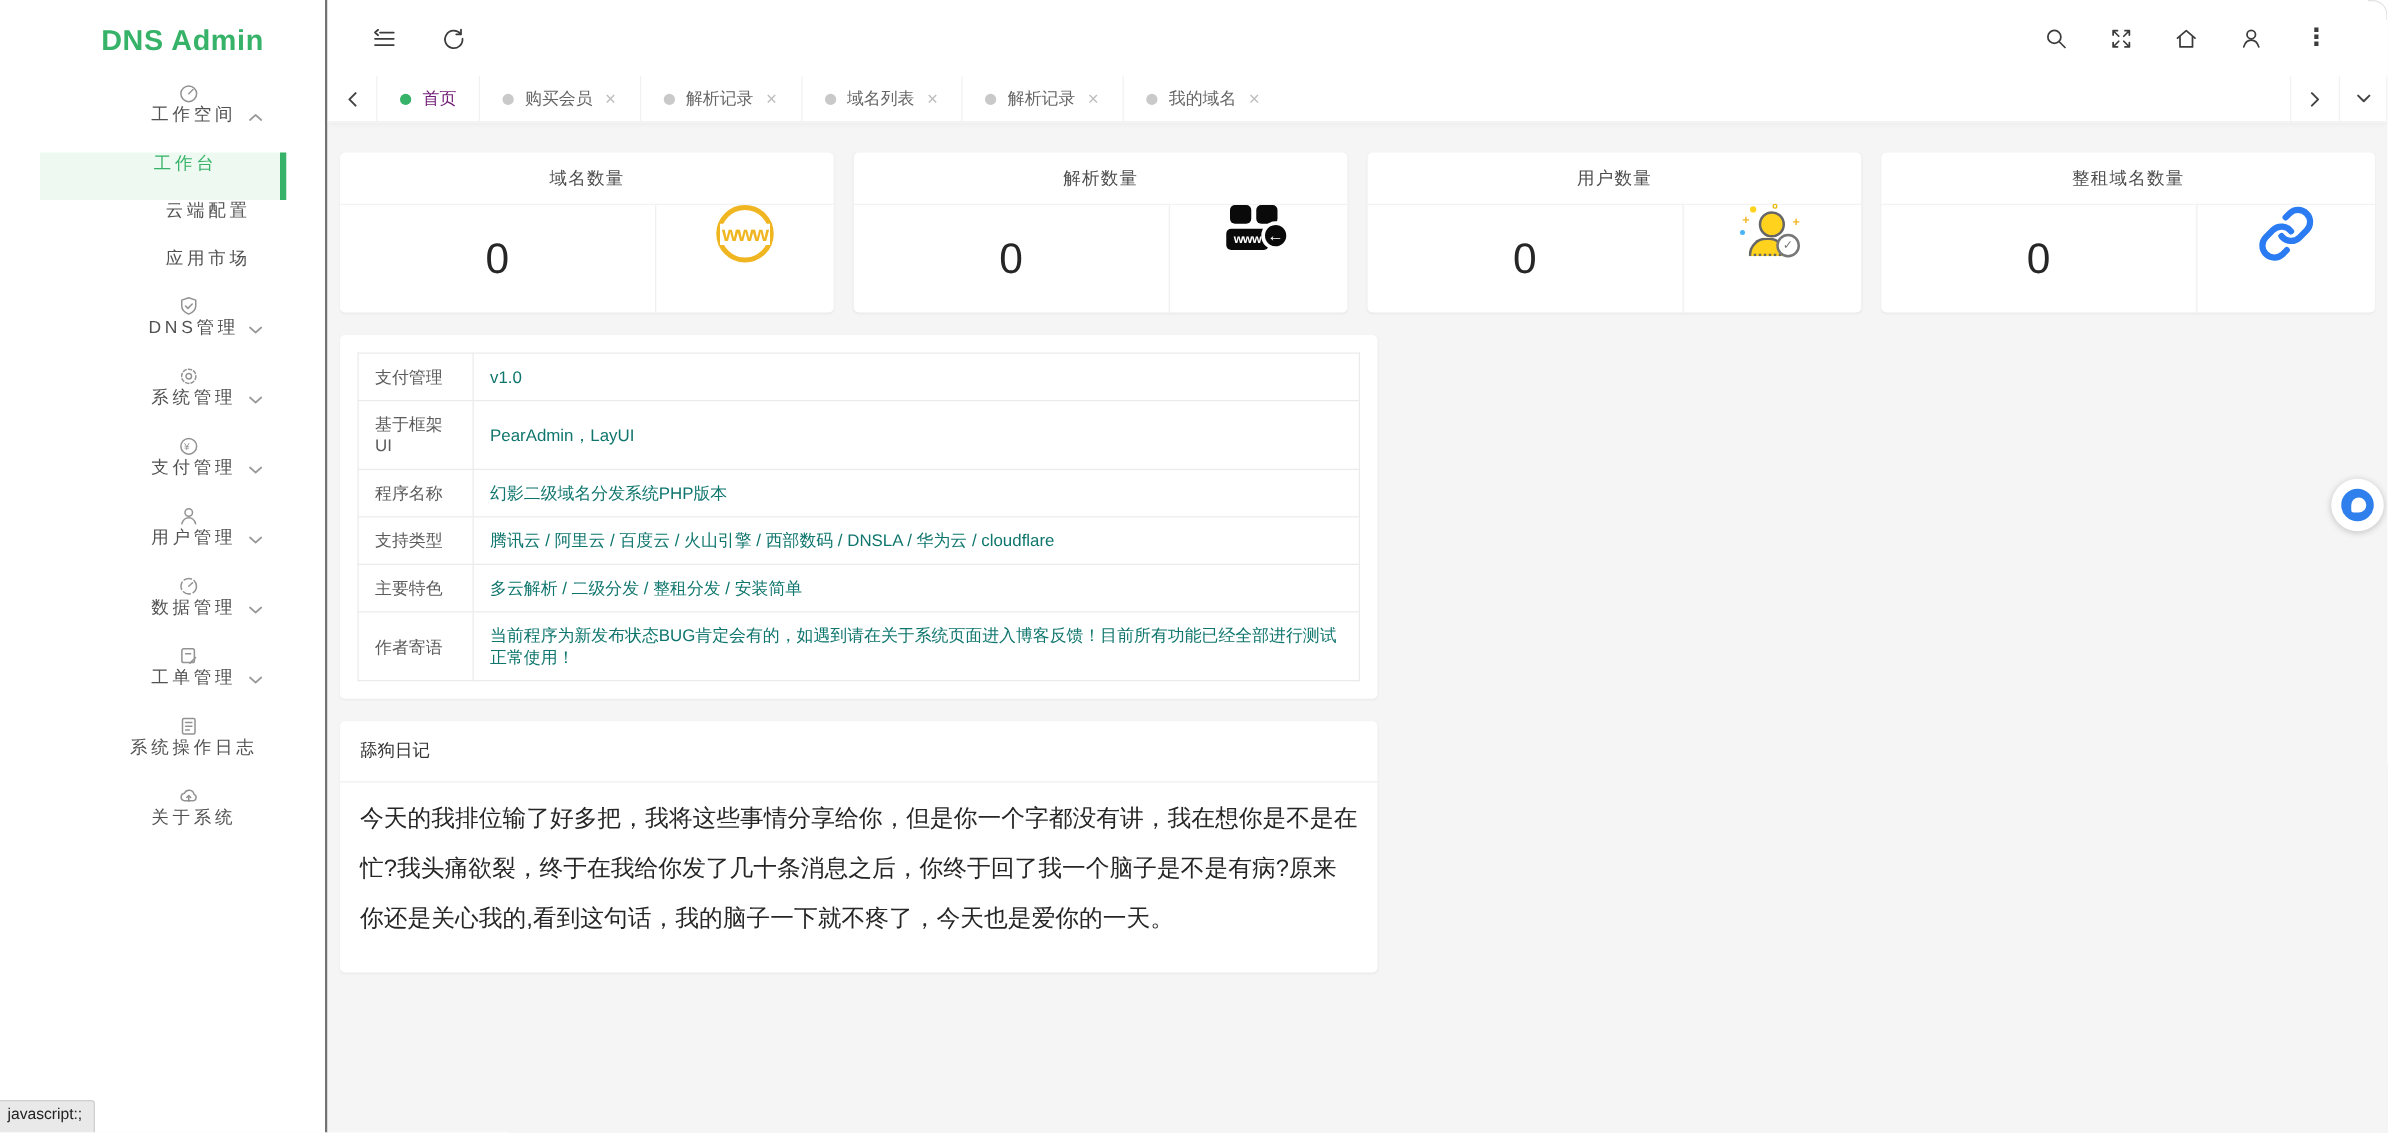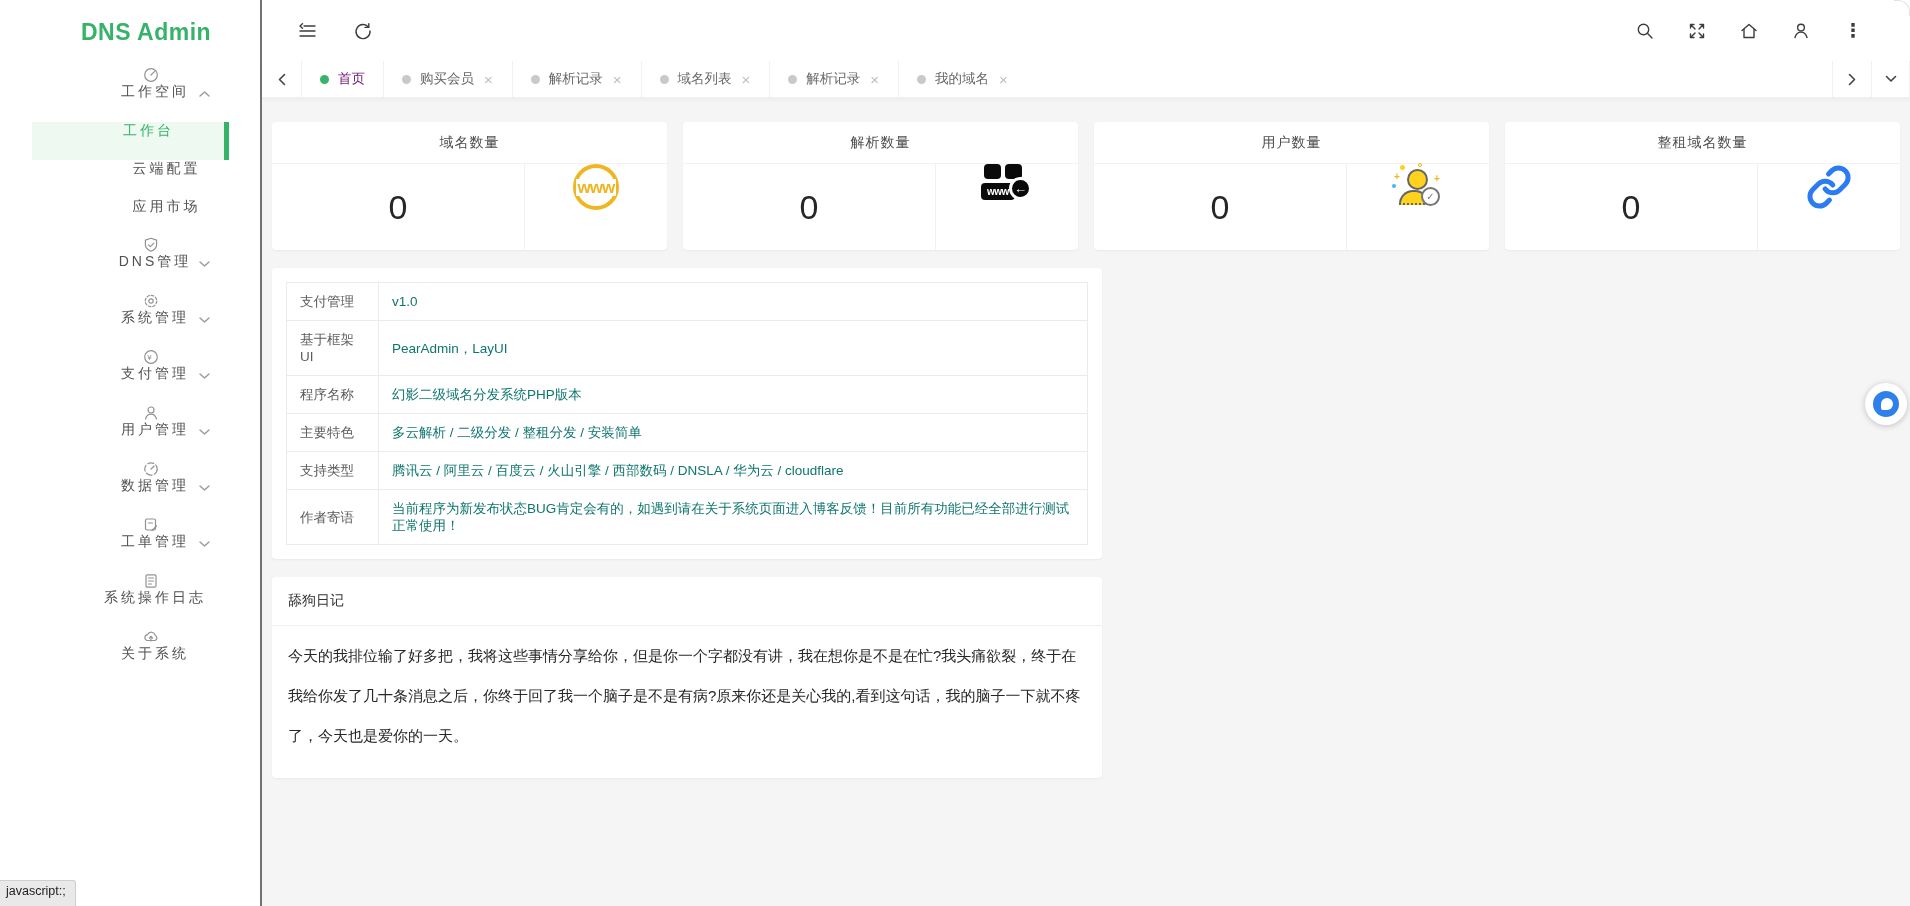--- a/index.html
+++ b/index.html
@@ -103,21 +103,21 @@
   .panel { width:830px; background:#fff; border-radius:4px; box-shadow:0 1px 2px rgba(0,0,0,0.05);
            padding:14px; margin-bottom:18px; }
   .info-table { width:100%; border-collapse:collapse; }
   .info-table td { border:1px solid #ebebeb; font-size:13.5px; padding:10px 13px; line-height:17px; }
   .info-table td.lbl { width:92px; color:#5c5c5c; }
   .info-table td.val { color:#0f766e; }
 
   
   .diary { width:830px; background:#fff; border-radius:4px; box-shadow:0 1px 2px rgba(0,0,0,0.05); padding:0; }
   .diary-head { padding:15px 16px; font-size:14px; color:#333; border-bottom:1px solid #efefef; }
-  .diary-body { padding:10px 16px 22px; font-size:15px; color:#262626; line-height:40px; }
+  .diary-body { padding:10px 16px 22px; font-size:19px; color:#262626; line-height:40px; }
 
   
   .float-btn { position:absolute; right:3px; top:383px; width:42px; height:42px; background:#fff;
                border-radius:50%; box-shadow:0 1px 6px rgba(0,0,0,0.22);
                display:flex; align-items:center; justify-content:center; cursor:pointer; z-index:9; }
   .float-btn .disc { width:26px; height:26px; background:#2f80ed; border-radius:50%; position:relative; }
   .float-btn .disc::after { content:""; position:absolute; left:8px; top:7px; width:12px; height:12px;
                             background:#fff; border-radius:50% 50% 50% 2px; }
 
   
@@ -451,26 +451,26 @@
             </tr>
             <tr>
               <td class="lbl">基于框架UI</td>
               <td class="val">PearAdmin，LayUI</td>
             </tr>
             <tr>
               <td class="lbl">程序名称</td>
               <td class="val">幻影二级域名分发系统PHP版本</td>
             </tr>
             <tr>
+              <td class="lbl">支持类型</td>
+              <td class="val">腾讯云 / 阿里云 / 百度云 / 火山引擎 / 西部数码 / DNSLA / 华为云 / cloudflare</td>
+            </tr>
+            <tr>
               <td class="lbl">主要特色</td>
               <td class="val">多云解析 / 二级分发 / 整租分发 / 安装简单</td>
-            </tr>
-            <tr>
-              <td class="lbl">支持类型</td>
-              <td class="val">腾讯云 / 阿里云 / 百度云 / 火山引擎 / 西部数码 / DNSLA / 华为云 / cloudflare</td>
             </tr>
             <tr>
               <td class="lbl">作者寄语</td>
               <td class="val" style="max-width:560px;">当前程序为新发布状态BUG肯定会有的，如遇到请在关于系统页面进入博客反馈！目前所有功能已经全部进行测试正常使用！</td>
             </tr>
           </tbody>
         </table>
       </div>
 
       <div class="diary">

